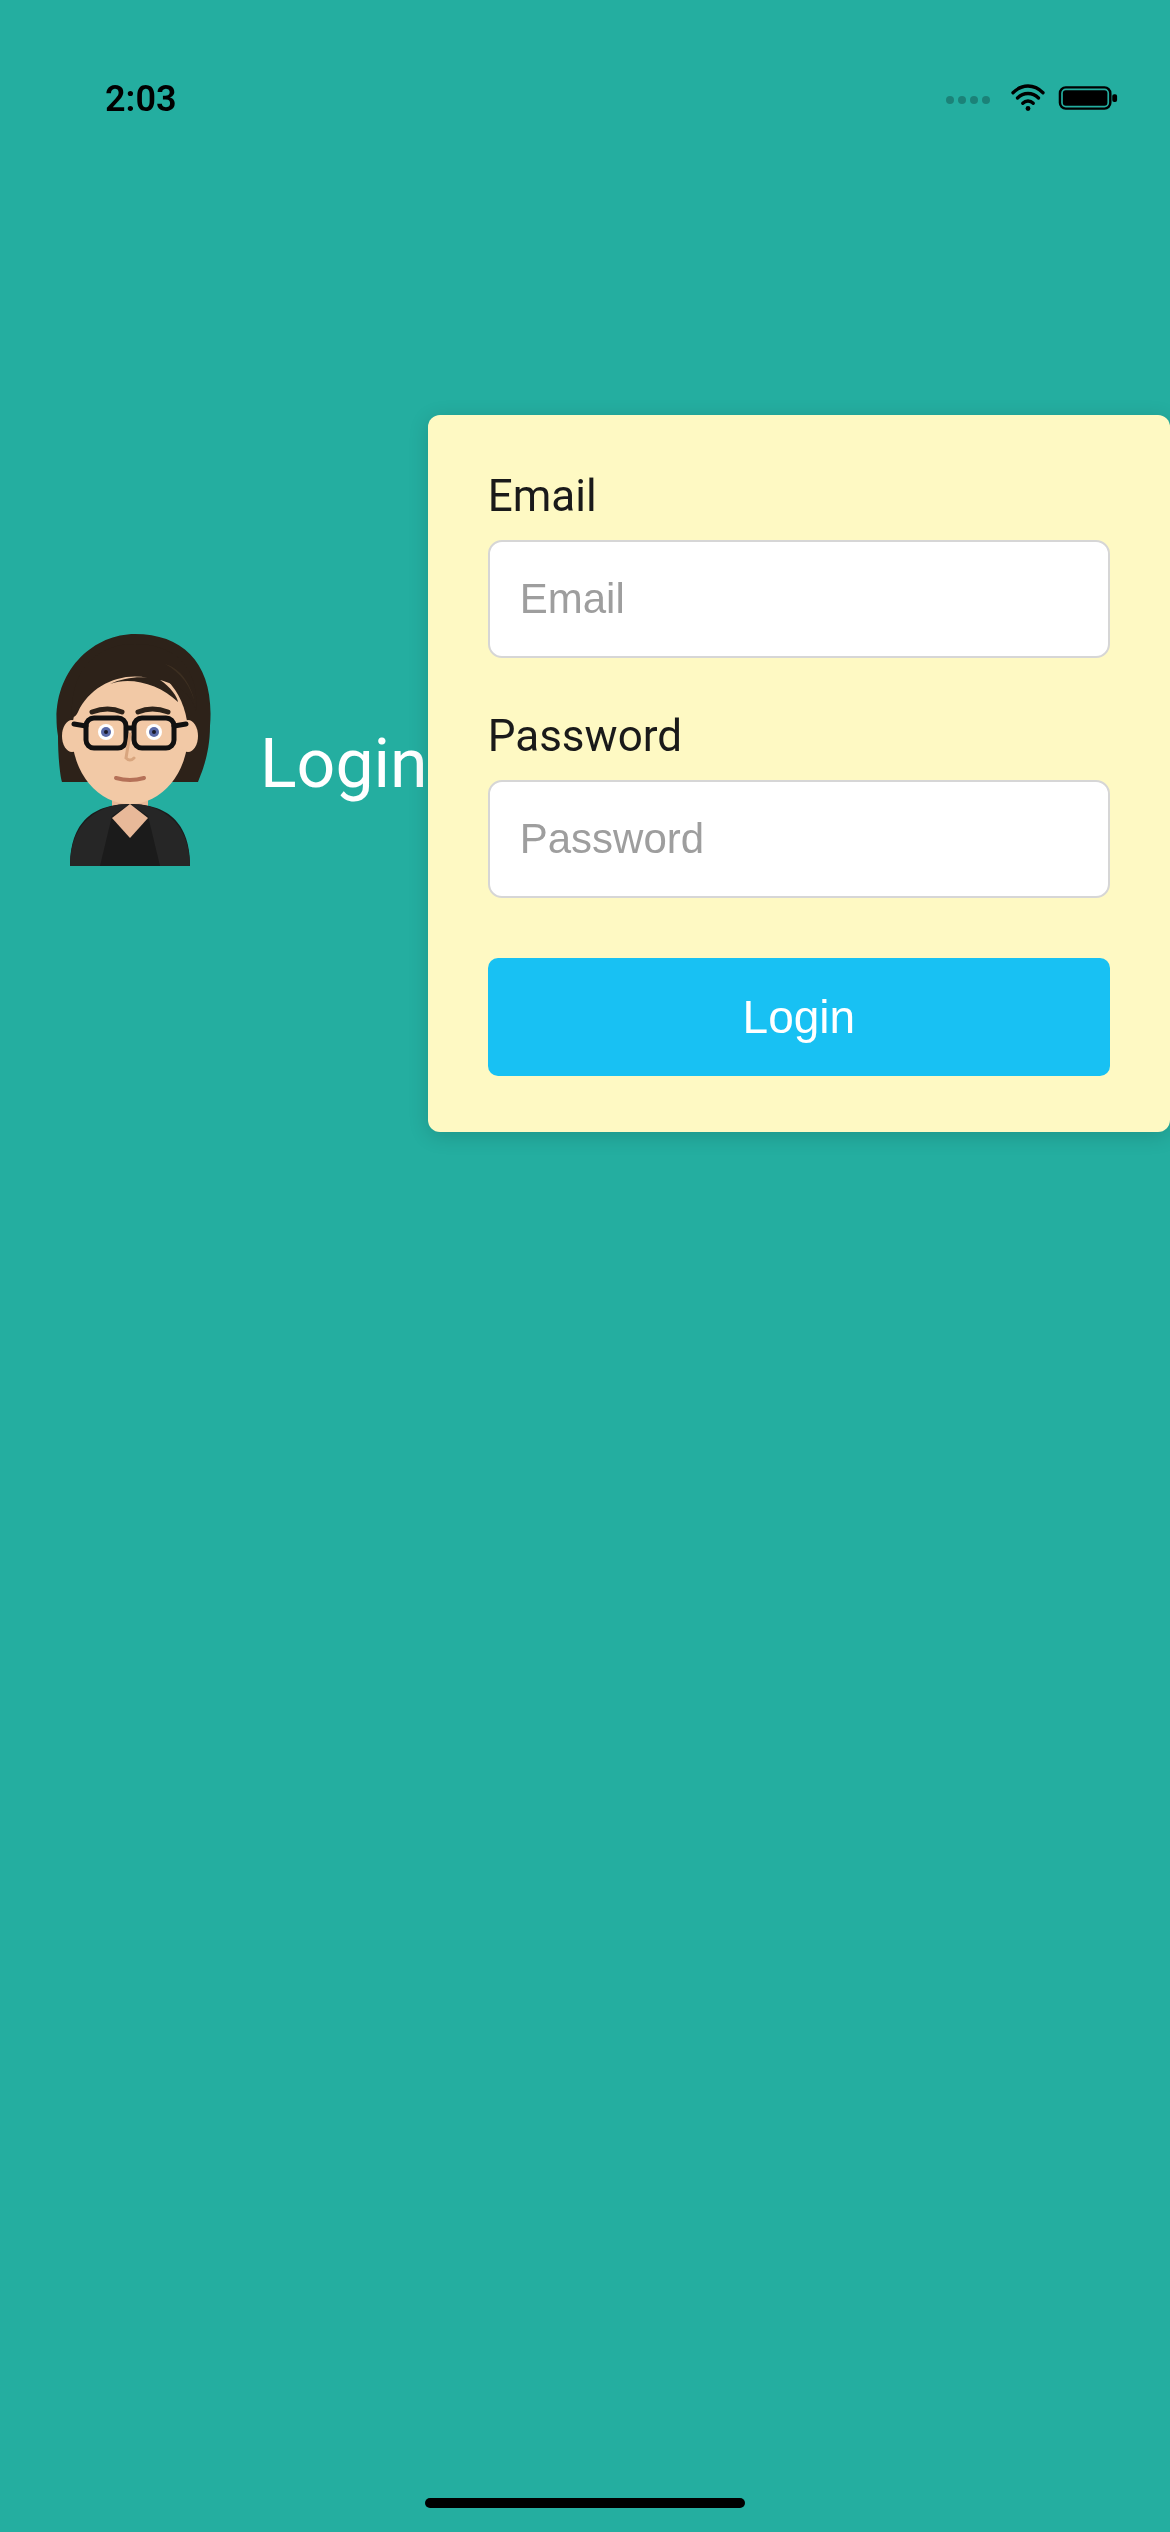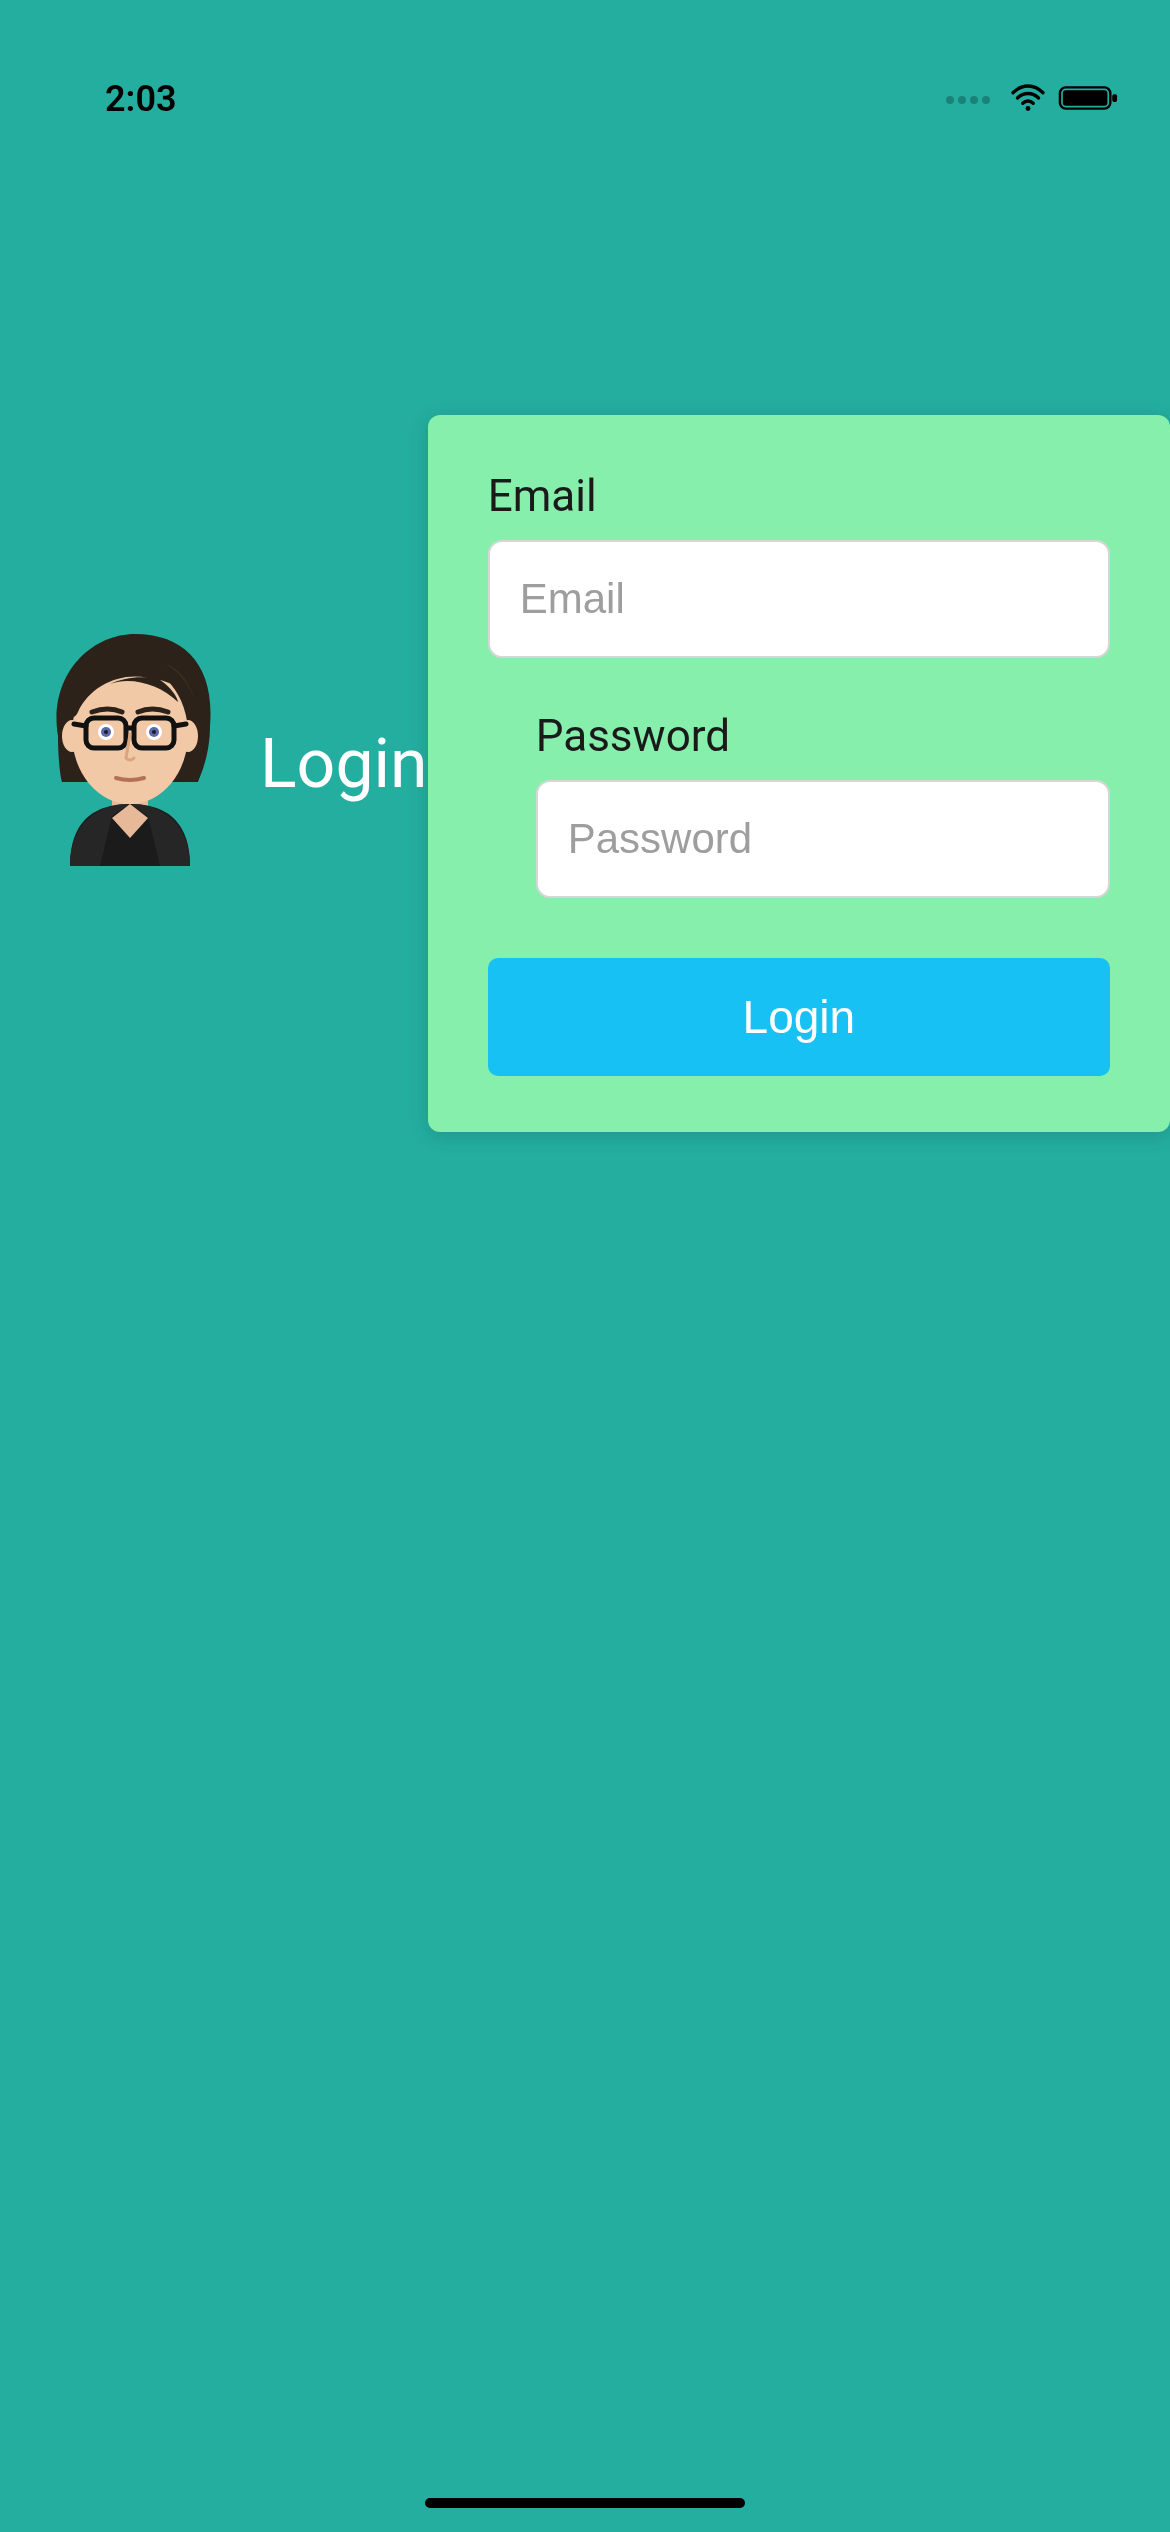--- a/index.html
+++ b/index.html
@@ -88,21 +88,21 @@
     }
 
     .page-title {
       color: #fff;
       font-size: 68px;
       font-weight: 400;
       margin-top: 55px;
     }
 
     .card {
-      background: #86efac;
+      background: #fef9c3;
       border-radius: 12px;
       width: 924px;
       margin-top: 75px;
       padding: 55px 60px 56px 60px;
       box-shadow: 0 4px 20px rgba(0,0,0,0.15);
     }
 
     .form-label {
       font-size: 44px;
       color: #1a1a1a;
@@ -122,21 +122,20 @@
       outline: none;
       background: #fff;
     }
 
     .form-input::placeholder {
       color: #9e9e9e;
     }
 
     .form-group + .form-group {
       margin-top: 52px;
-      margin-left: 48px;
     }
 
     .login-button {
       width: 100%;
       height: 118px;
       margin-top: 60px;
       background: #18c1f3;
       color: #fff;
       font-size: 46px;
       font-weight: 400;

